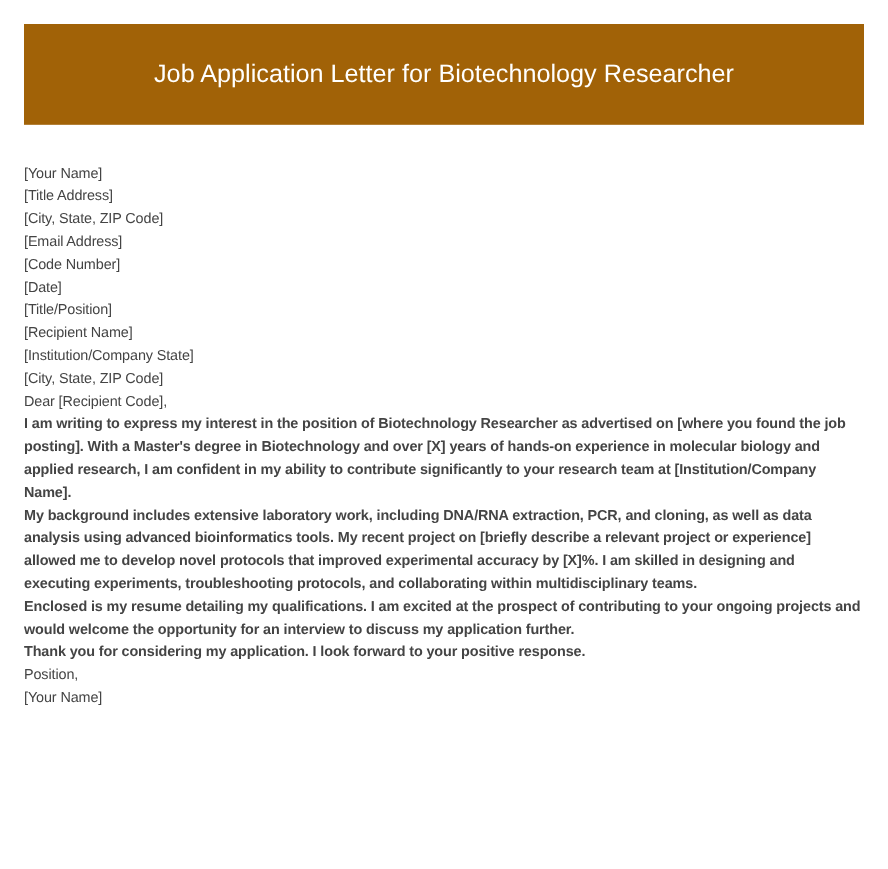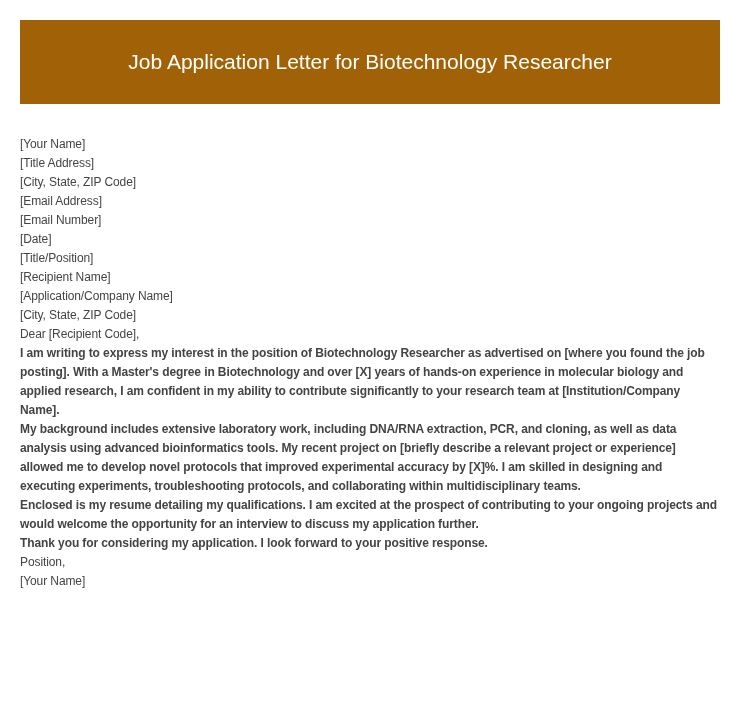--- a/index.html
+++ b/index.html
@@ -54,25 +54,25 @@
 <div class="page">
   <div class="header">
     <h1>Job Application Letter for Biotechnology Researcher</h1>
   </div>
 
   <div class="letter">
     <span class="line">[Your Name]</span>
     <span class="line">[Title Address]</span>
     <span class="line">[City, State, ZIP Code]</span>
     <span class="line">[Email Address]</span>
-    <span class="line">[Email Number]</span>
+    <span class="line">[Code Number]</span>
     <span class="line">[Date]</span>
     <span class="line">[Title/Position]</span>
     <span class="line">[Recipient Name]</span>
-    <span class="line">[Application/Company Name]</span>
+    <span class="line">[Institution/Company State]</span>
     <span class="line">[City, State, ZIP Code]</span>
     <span class="line">Dear [Recipient Code],</span>
 
     <p>I am writing to express my interest in the position of Biotechnology Researcher as advertised on [where you found the job posting]. With a Master's degree in Biotechnology and over [X] years of hands-on experience in molecular biology and applied research, I am confident in my ability to contribute significantly to your research team at [Institution/Company Name].</p>
     <p>My background includes extensive laboratory work, including DNA/RNA extraction, PCR, and cloning, as well as data analysis using advanced bioinformatics tools. My recent project on [briefly describe a relevant project or experience] allowed me to develop novel protocols that improved experimental accuracy by [X]%. I am skilled in designing and executing experiments, troubleshooting protocols, and collaborating within multidisciplinary teams.</p>
     <p>Enclosed is my resume detailing my qualifications. I am excited at the prospect of contributing to your ongoing projects and would welcome the opportunity for an interview to discuss my application further.</p>
     <p>Thank you for considering my application. I look forward to your positive response.</p>
 
     <span class="line">Position,</span>
     <span class="line">[Your Name]</span>

